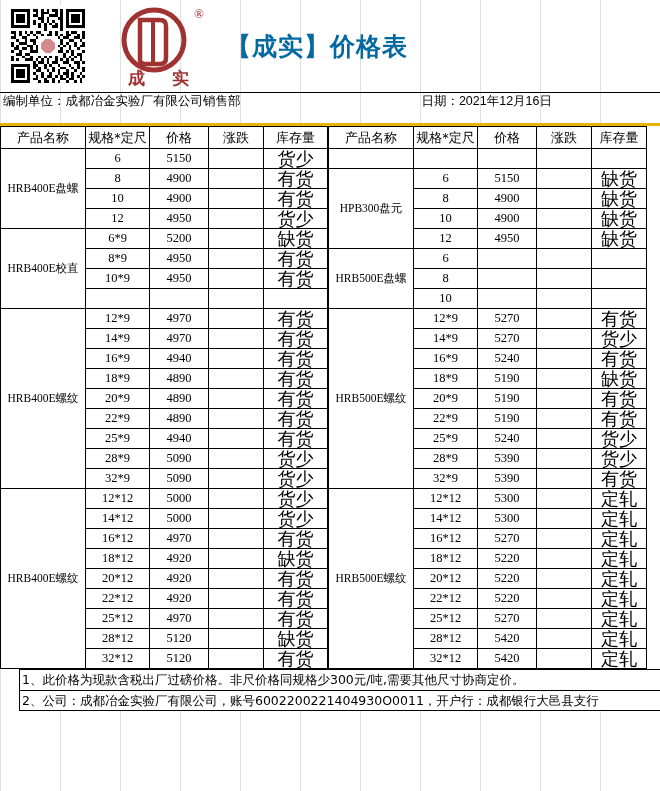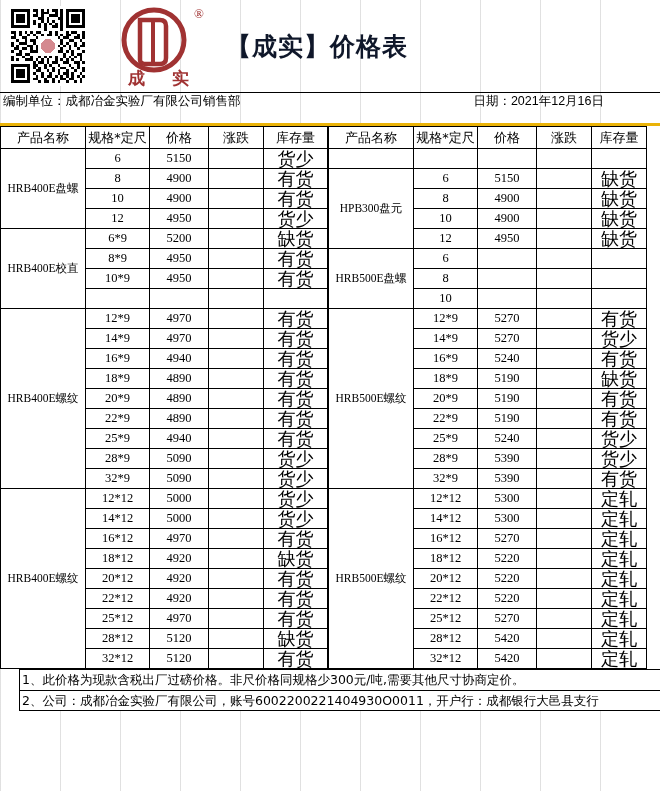--- a/index.html
+++ b/index.html
@@ -56,42 +56,42 @@
     flex: 0 0 auto;
     margin-left: 14px;
     position: relative;
   }
   .logo svg { display: block; }
 
   .title {
     flex: 1 1 auto;
     font-size: 25px;
     font-weight: bold;
-    color: #0f172a;
+    color: #0369a1;
     letter-spacing: 1px;
     padding-left: 14px;
     font-family: "DejaVu Sans", "Liberation Sans", sans-serif;
     white-space: nowrap;
   }
 
   
   .meta-row {
     position: relative;
     z-index: 2;
     display: flex;
     align-items: flex-start;
     height: 34px;
     border-top: 1px solid #000;
     border-bottom: 3px solid #eab308;
     font-size: 12.5px;
     color: #000;
     box-sizing: border-box;
   }
   .meta-left  { padding-left: 3px; white-space: nowrap; }
-  .meta-right { margin-left: auto; padding-right: 56px; white-space: nowrap; }
+  .meta-right { margin-left: auto; padding-right: 108px; white-space: nowrap; }
 
   
   table.price {
     position: relative;
     z-index: 2;
     border-collapse: collapse;
     table-layout: fixed;
     width: 646px;
     font-size: 12px;
     color: #000;

